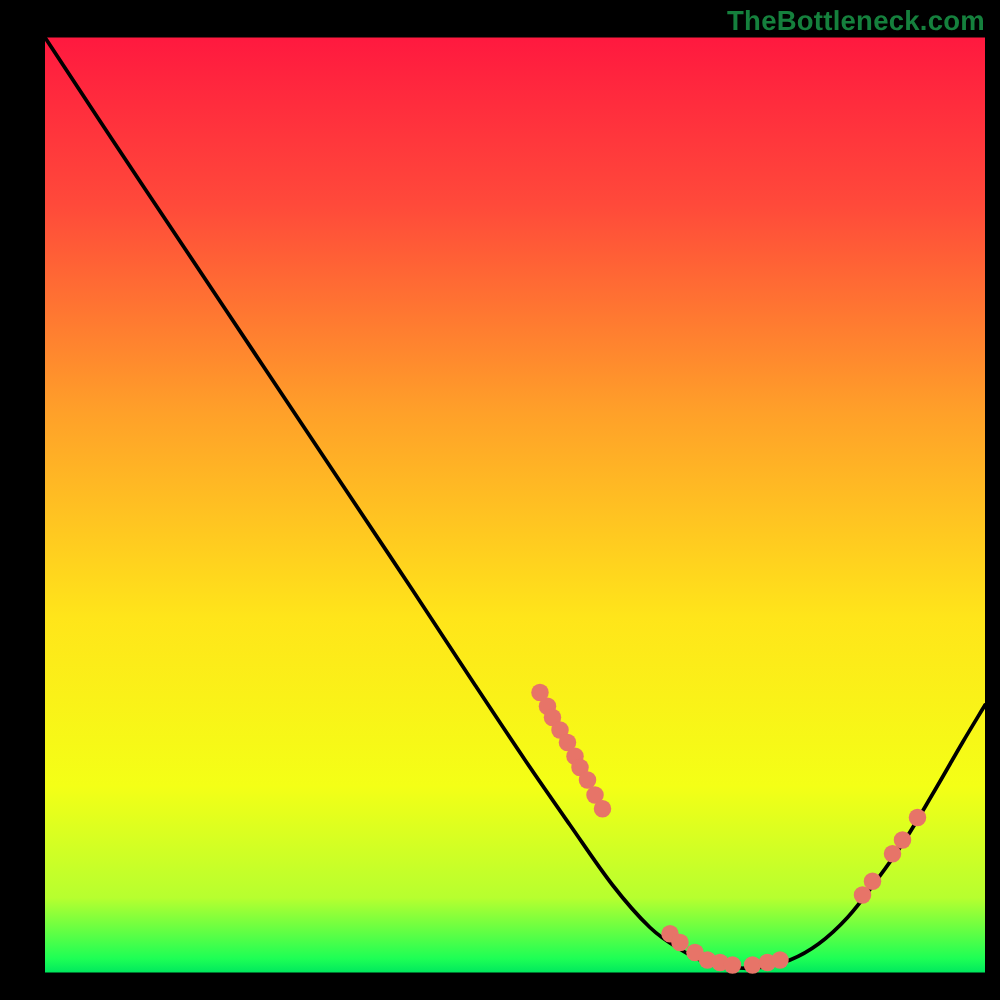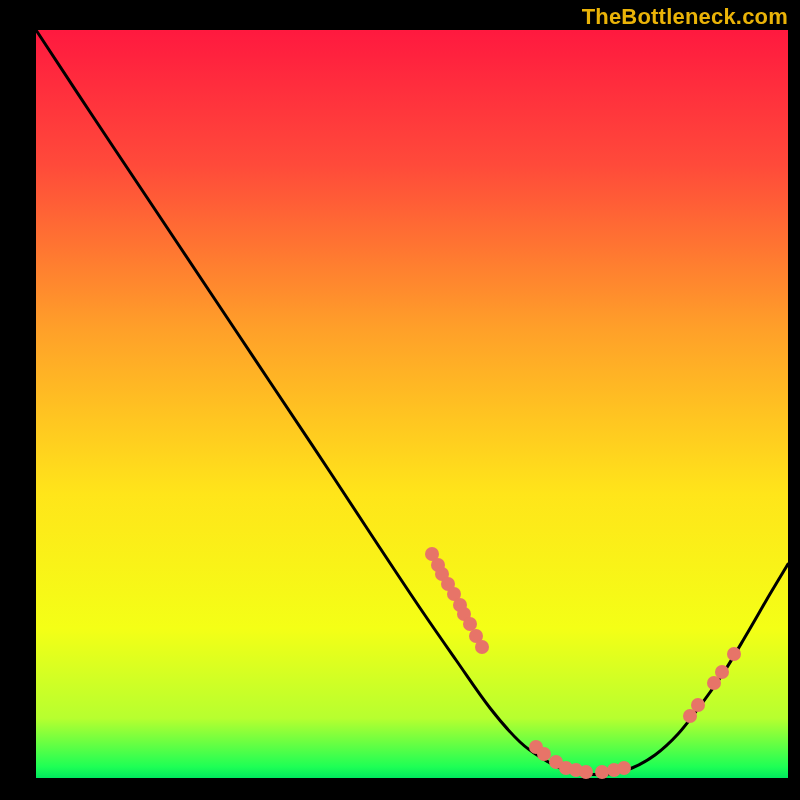--- a/index.html
+++ b/index.html
@@ -15,21 +15,21 @@
     width: 800px;
     height: 800px;
   }
   .watermark {
     position: absolute;
     top: 4px;
     right: 12px;
     font-family: Arial, Helvetica, sans-serif;
     font-size: 22px;
     font-weight: bold;
-    color: #eab308;
+    color: #15803d;
     letter-spacing: 0.2px;
     z-index: 10;
   }
   svg {
     position: absolute;
     top: 0;
     left: 0;
   }
 </style>
 </head>

